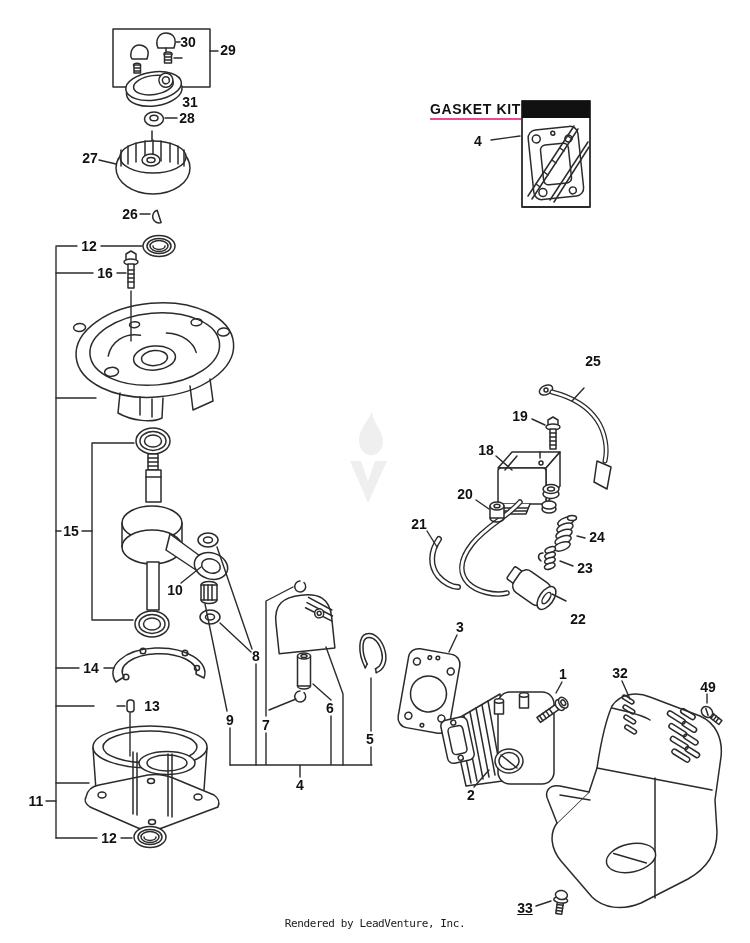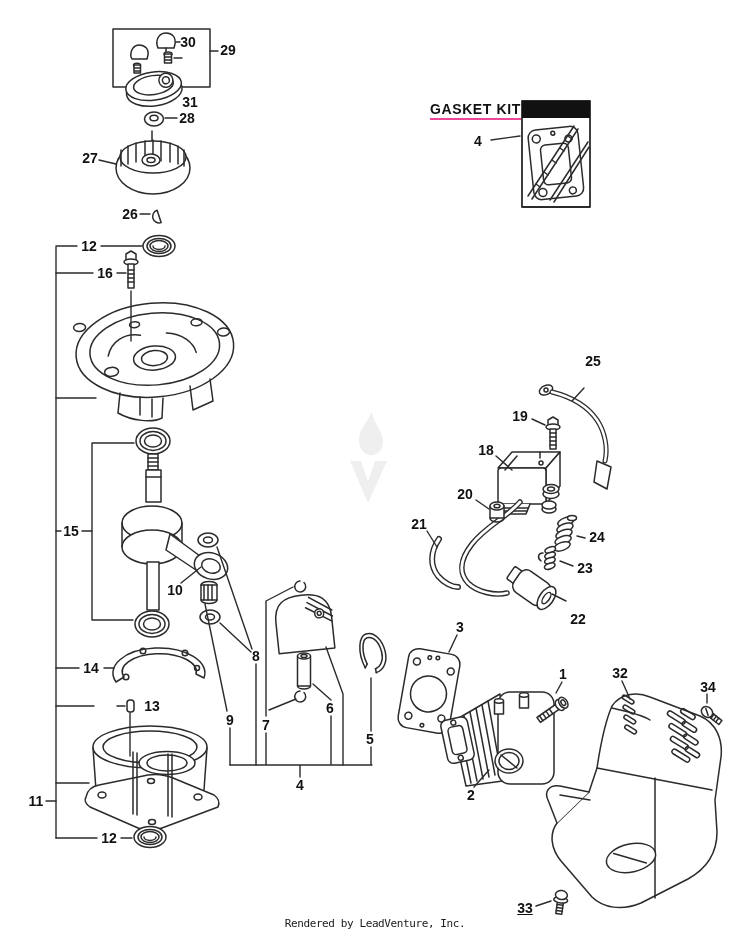--- a/index.html
+++ b/index.html
@@ -461,17 +461,17 @@
       <div class="callout" style="left: 597px; top: 537px;">24</div>
       <div class="callout" style="left: 593px; top: 361px;">25</div>
       <div class="callout" style="left: 130px; top: 214px;">26</div>
       <div class="callout" style="left: 90px; top: 158px;">27</div>
       <div class="callout" style="left: 187px; top: 118px;">28</div>
       <div class="callout" style="left: 228px; top: 50px;">29</div>
       <div class="callout" style="left: 188px; top: 42px;">30</div>
       <div class="callout" style="left: 190px; top: 58px; margin-top: 44px;">31</div>
       <div class="callout" style="left: 620px; top: 673px;">32</div>
       <div class="callout" style="left: 525px; top: 908px; text-decoration: underline;">33</div>
-      <div class="callout" style="left: 708px; top: 687px;">34</div>
+      <div class="callout" style="left: 708px; top: 687px;">49</div>
     </div>
 
   <div class="footer-note">Rendered by LeadVenture, Inc.</div>
 </div>
 
 </body></html>

